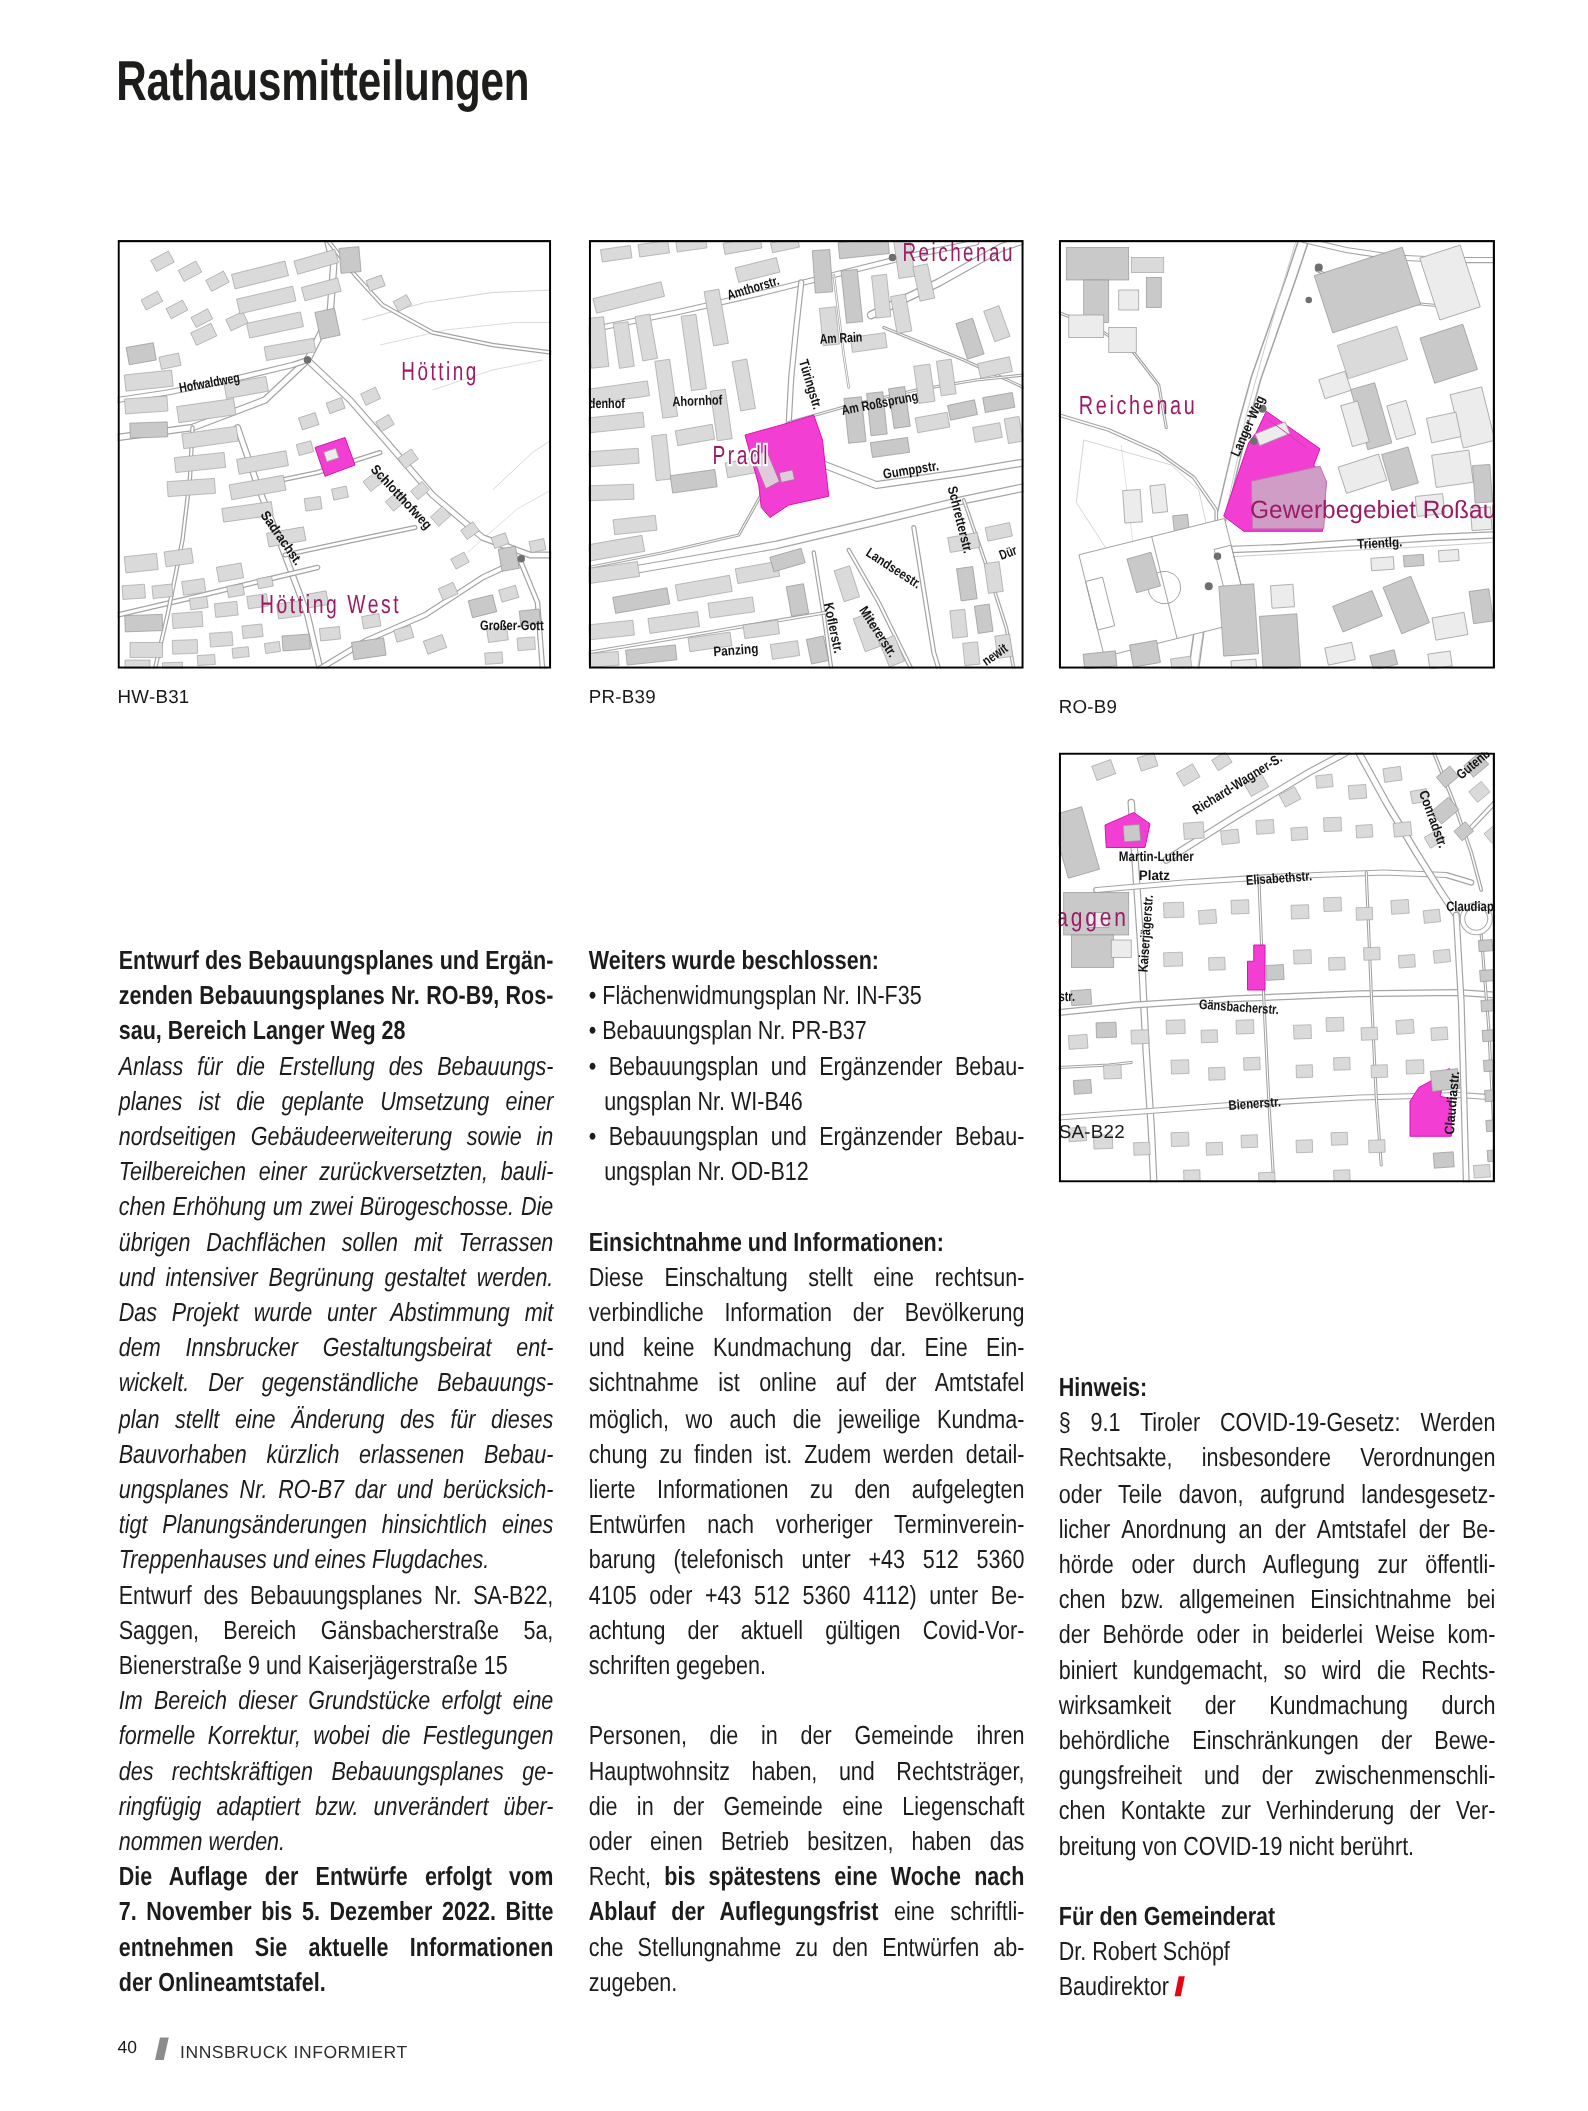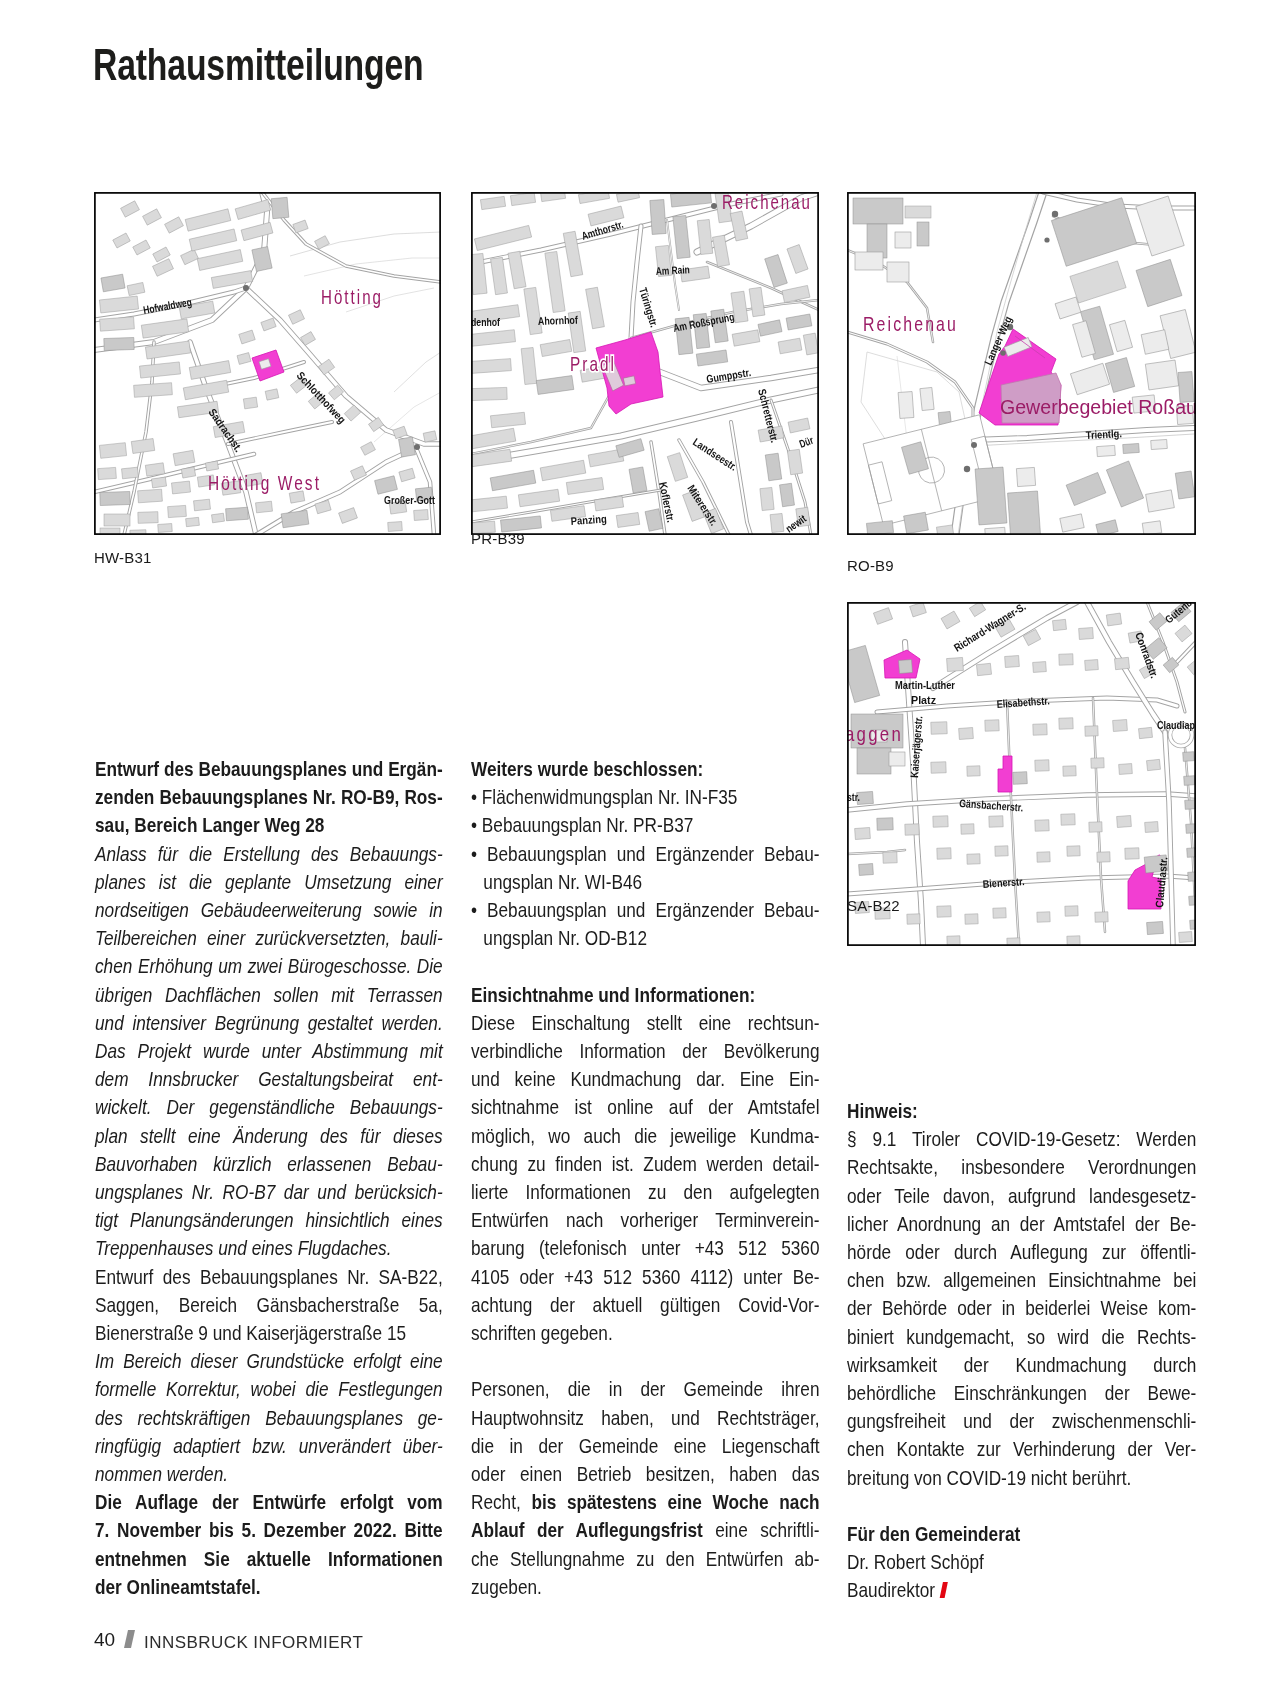--- a/index.html
+++ b/index.html
@@ -2,22 +2,22 @@
 <html><head><meta charset="utf-8"><style>
 *{margin:0;padding:0;box-sizing:border-box}
 html,body{width:1270px;height:1689px;background:#fff;font-family:"Liberation Sans",sans-serif}
 .abs{position:absolute}
 #title{left:93px;top:42px;font-weight:bold;font-size:45px;color:#1d1d1b;
   transform:scaleX(0.749);transform-origin:0 0;white-space:nowrap;line-height:45px;letter-spacing:-0.2px}
 .cap{font-size:15px;color:#191919;letter-spacing:0.2px}
 .col{font-size:21px;line-height:28.2px;color:#1c1c1c;transform-origin:0 0}
 .col .j{text-align:justify;text-align-last:justify}
 .col .ind{padding-left:15px}
-.ftnum{font-size:19px;color:#1c1c1c}
-.ftcap{font-size:17px;letter-spacing:0.45px;color:#2d2d2d}
+.ftnum{font-size:14px;color:#1c1c1c}
+.ftcap{font-size:14px;letter-spacing:0.45px;color:#2d2d2d}
 
 svg text{font-family:"Liberation Sans",sans-serif}
 .b{fill:#dadada;stroke:#9e9e9e;stroke-width:0.5}
 .c{fill:#c9c9c9;stroke:#8f8f8f;stroke-width:0.5}
 .e{fill:#ececec;stroke:#9d9d9d;stroke-width:0.6}
 .w{fill:#fff;stroke:#9d9d9d;stroke-width:0.7}
 .p{fill:none;stroke:#cfcfcf;stroke-width:0.7}
 .rc{fill:none;stroke:#a4a4a4;stroke-linecap:round;stroke-linejoin:round}
 .rf{fill:none;stroke:#ffffff;stroke-linecap:round;stroke-linejoin:round}
 .pink{fill:#f23ed2;stroke:#d515b4;stroke-width:0.8}
@@ -329,21 +329,21 @@
     <text class="sl" x="287" y="198" transform="rotate(76 287 198)" textLength="55" lengthAdjust="spacingAndGlyphs">Schretterstr.</text>
     <text class="sl" x="221" y="252" transform="rotate(33 221 252)" textLength="50" lengthAdjust="spacingAndGlyphs">Landseestr.</text>
     <text class="sl" x="188" y="291" transform="rotate(78 188 291)" textLength="41" lengthAdjust="spacingAndGlyphs">Koflerstr.</text>
     <text class="sl" x="216" y="296" transform="rotate(57 216 296)" textLength="46" lengthAdjust="spacingAndGlyphs">Mitererstr.</text>
     <text class="sl" x="330" y="256" transform="rotate(-20 330 256)" textLength="14" lengthAdjust="spacingAndGlyphs">Dür</text>
     <text class="sl" x="100" y="333" transform="rotate(-4 100 333)" textLength="36" lengthAdjust="spacingAndGlyphs">Panzing</text>
     <text class="sl" x="318" y="341" transform="rotate(-35 318 341)" textLength="22" lengthAdjust="spacingAndGlyphs">newit</text>
     <rect class="brd" x="0.9" y="0.9" width="346.2" height="341.2"></rect>
   </svg>
 
-<div class="abs cap" style="left:471px;top:530px">PR-B39</div>
+<div class="abs cap" style="left:471px;top:549px">PR-B39</div>
 
 <svg class="abs" style="left:847px;top:192px" width="349" height="343" viewBox="0 0 349 343">
     <g>
       <polyline class="rc" stroke-width="9" points="196,0 186,30 172,70 158,110 148,146 138,188 130,222 122,260 114,300 108,343"></polyline>
       <polyline class="rf" stroke-width="6.6" points="196,0 186,30 172,70 158,110 148,146 138,188 130,222 122,260 114,300 108,343"></polyline>
       <polyline fill="none" stroke="#c6c6c6" stroke-width="0.7" points="190,0 178,40 162,96 150,140 141,184 133,222 124,266 116,310 111,343"></polyline>
       <polyline class="rc" stroke-width="5" points="196,0 230,8 270,14 310,16 347,16"></polyline>
       <polyline class="rf" stroke-width="3.1" points="196,0 230,8 270,14 310,16 347,16"></polyline>
       <polyline class="rc" stroke-width="2.5" points="206,24 240,40 276,50 320,54"></polyline>
       <polyline class="rf" stroke-width="0.8" points="206,24 240,40 276,50 320,54"></polyline>

